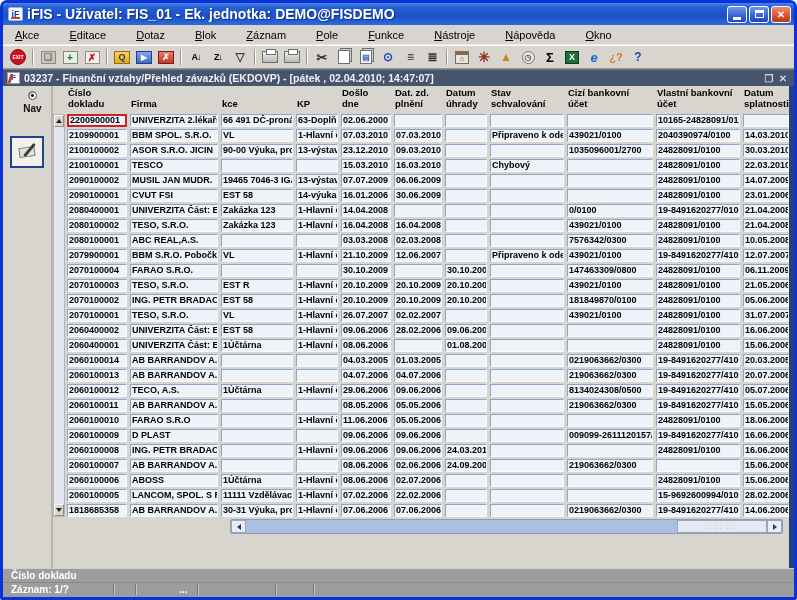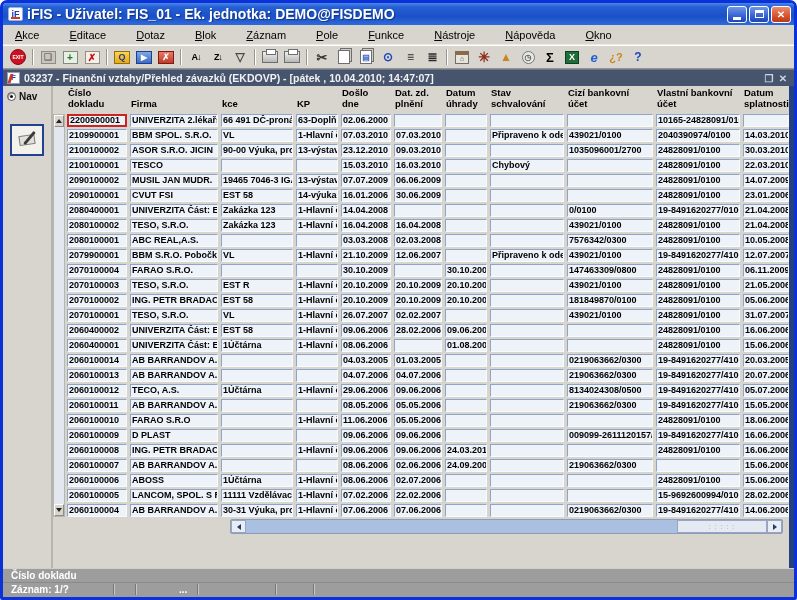--- a/index.html
+++ b/index.html
@@ -73,21 +73,21 @@
   .iform-icon{ width:13px; height:12px; background:#fdfdfd; border:1px solid #8c9cc0; font-size:8px; font-weight:bold;
     color:#1b3faa; line-height:10px; text-align:center; margin-right:4px; position:relative;}
   .iform-icon::after{content:""; position:absolute; left:1px; top:1px; width:3px; height:9px; background:#d03a1e; transform:skewX(-18deg);}
   .inner-title .ttext{ flex:1; font-size:10.5px; font-weight:bold; white-space:nowrap; overflow:hidden;}
   .ibtn{ color:#cdd4e0; font-size:10px; font-weight:bold; width:14px; text-align:center;}
 
   .inner-body{ flex:1; display:flex; background:#d8d5ce; border-right:5px solid #24407e; position:relative;}
 
   
   .nav-panel{ width:50px; flex:0 0 50px; border-right:2px solid #b8b5ae; background:#d8d5ce; padding-top:5px;}
-  .nav-head{ display:flex; align-items:center; gap:3px; padding-left:4px;}
+  .nav-head{ display:flex; align-items:center; gap:3px; padding-left:11px;flex-direction:column;}
   .nav-radio{ width:9px; height:9px; border-radius:50%; background:#fff; border:1px solid #555;
     box-shadow:inset 1px 1px 1px #999; position:relative;}
   .nav-radio::after{content:""; position:absolute; left:2px; top:2px; width:3px; height:3px; border-radius:50%; background:#111;}
   .nav-label{ font-size:10px; font-weight:bold; color:#111;}
   .nav-tool{ margin:22px auto 0 auto; width:34px; height:32px; background:#f2f1ec; border:2px solid #23418c;
     display:flex; align-items:center; justify-content:center; position:relative;}
   .nav-tool .paper{ width:16px; height:10px; background:#e2e0da; border:1px solid #7a7a7a; transform:rotate(-8deg);}
   .nav-tool .pen{ position:absolute; width:3px; height:16px; background:#3a3a3a; transform:rotate(40deg); top:4px; left:16px; border-radius:1px;}
 
   
@@ -250,21 +250,21 @@
       <div class="tbtn">
         <span class="tbi i-uq">¿?</span>
       </div>
       <div class="tbtn">
         <span class="tbi i-help">?</span>
       </div>
     </div>
 
   <div class="inner-title">
     <div class="iform-icon">F</div>
-    <div class="ttext">03237 - Finanční vztahy/Přehled závazků (EKDOVP) - [pátek , 10.04.2010; 14:47:07]</div>
+    <div class="ttext">03237 - Finanční vztahy/Přehled závazků (EKDOVP) - [pátek , 02.04.2010; 14:47:07]</div>
     <div class="ibtn">❐</div>
     <div class="ibtn">✕</div>
   </div>
 
   <div class="inner-body">
 
     <div class="nav-panel">
       <div class="nav-head">
         <span class="nav-radio"></span>
         <span class="nav-label">Nav</span>
@@ -642,21 +642,21 @@
               <div class="cell">1-Hlavní či</div>
               <div class="cell">07.02.2006</div>
               <div class="cell">22.02.2006</div>
               <div class="cell"></div>
               <div class="cell"></div>
               <div class="cell"></div>
               <div class="cell">15-9692600994/0100</div>
               <div class="cell">28.02.2006</div>
             </div>
             <div class="grid-row">
-              <div class="cell">2060100004</div>
+              <div class="cell">1818685358</div>
               <div class="cell">AB BARRANDOV A.S.</div>
               <div class="cell">30-31 Výuka, prov</div>
               <div class="cell">1-Hlavní či</div>
               <div class="cell">07.06.2006</div>
               <div class="cell">07.06.2006</div>
               <div class="cell"></div>
               <div class="cell"></div>
               <div class="cell">0219063662/0300</div>
               <div class="cell">19-8491620277/4100</div>
               <div class="cell">14.06.2006</div>

